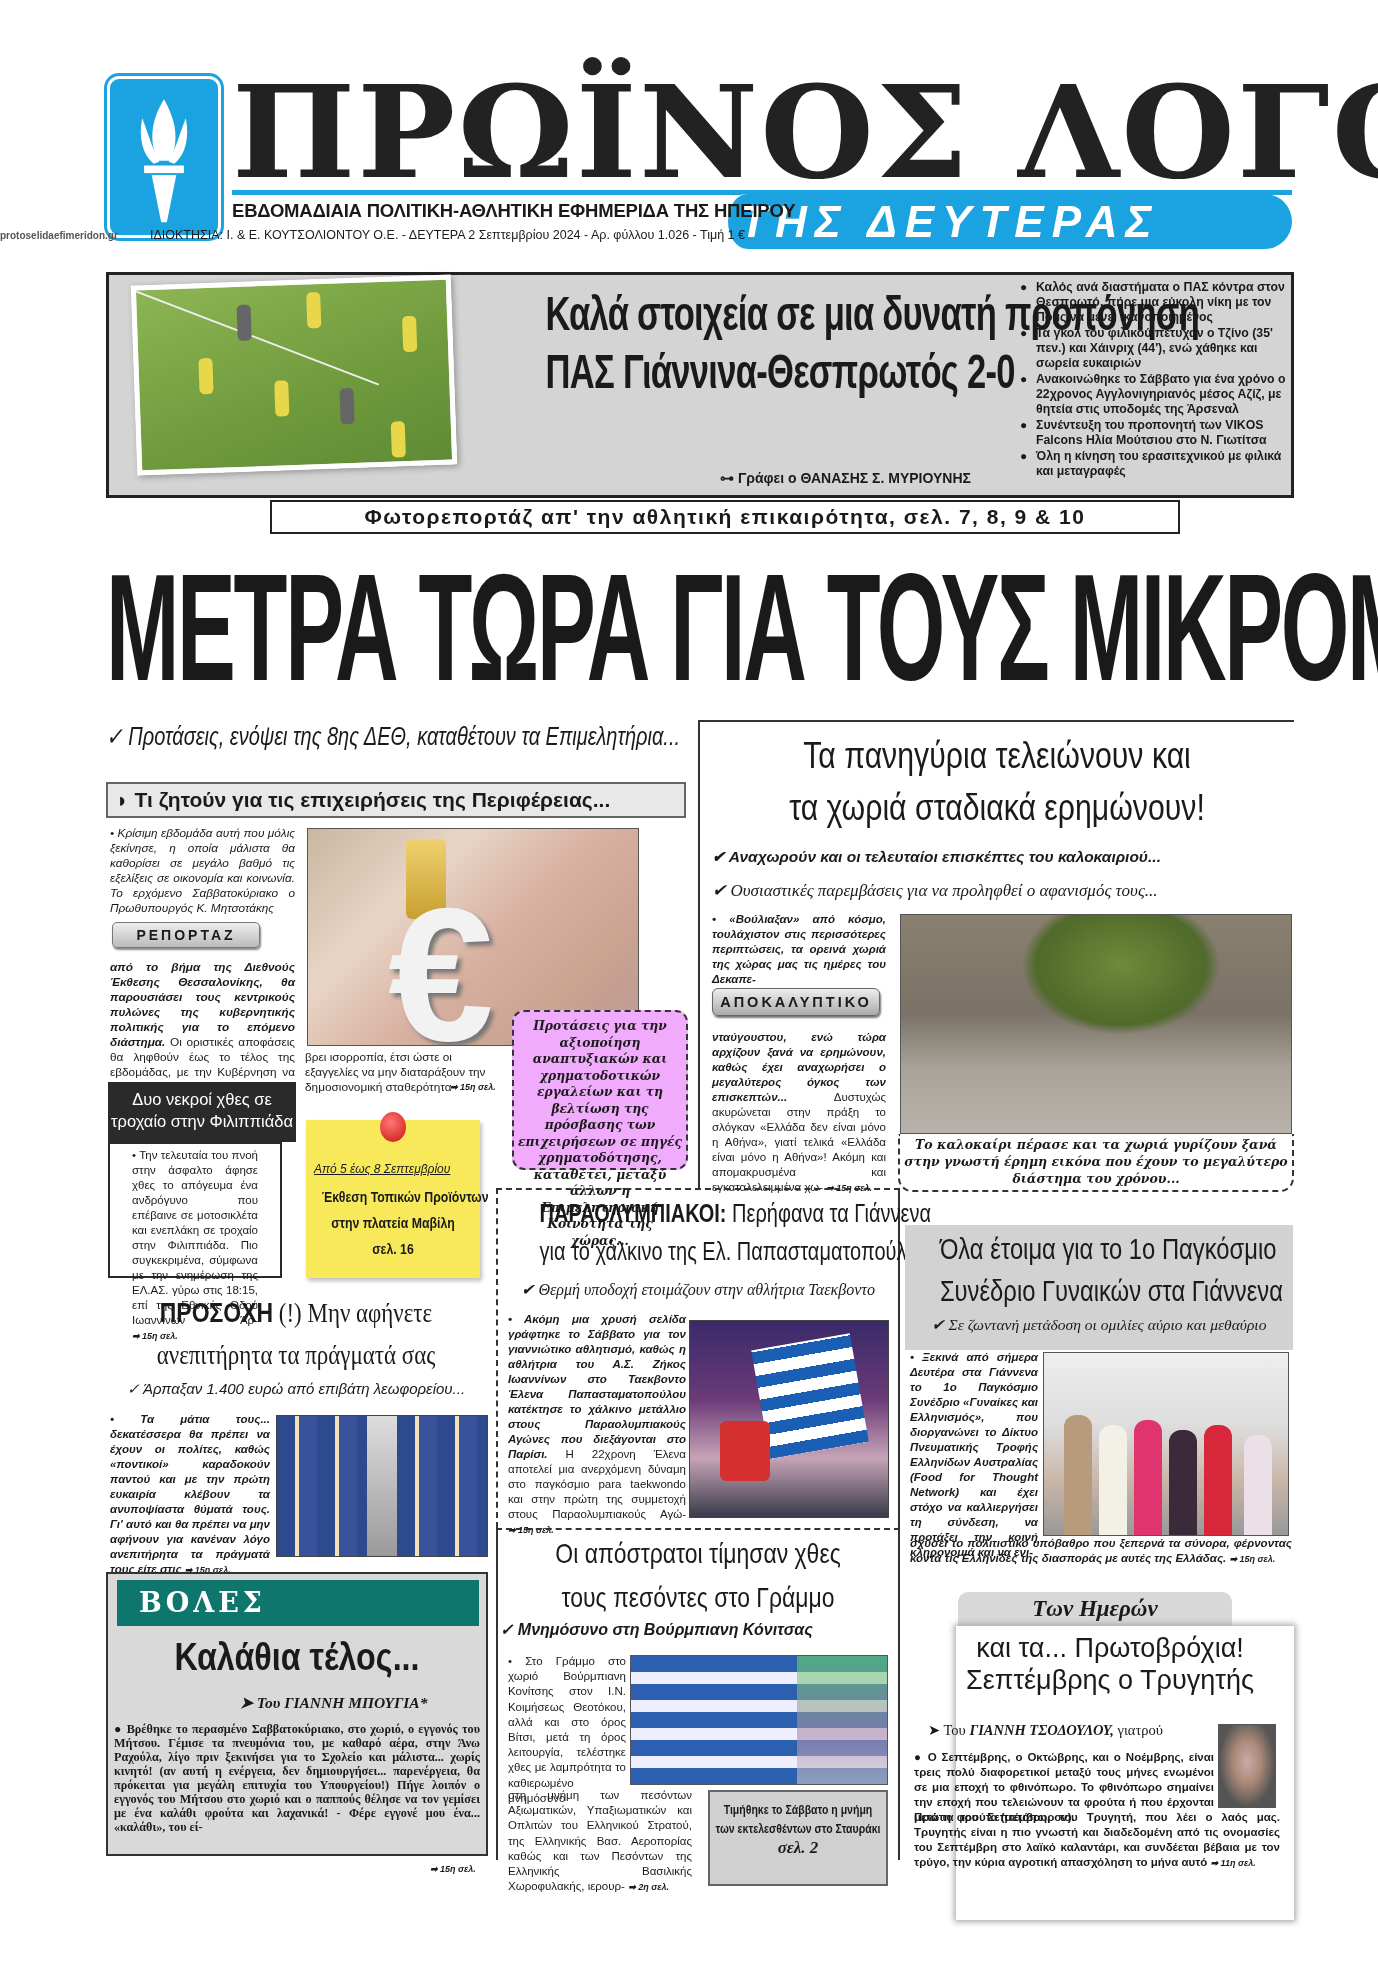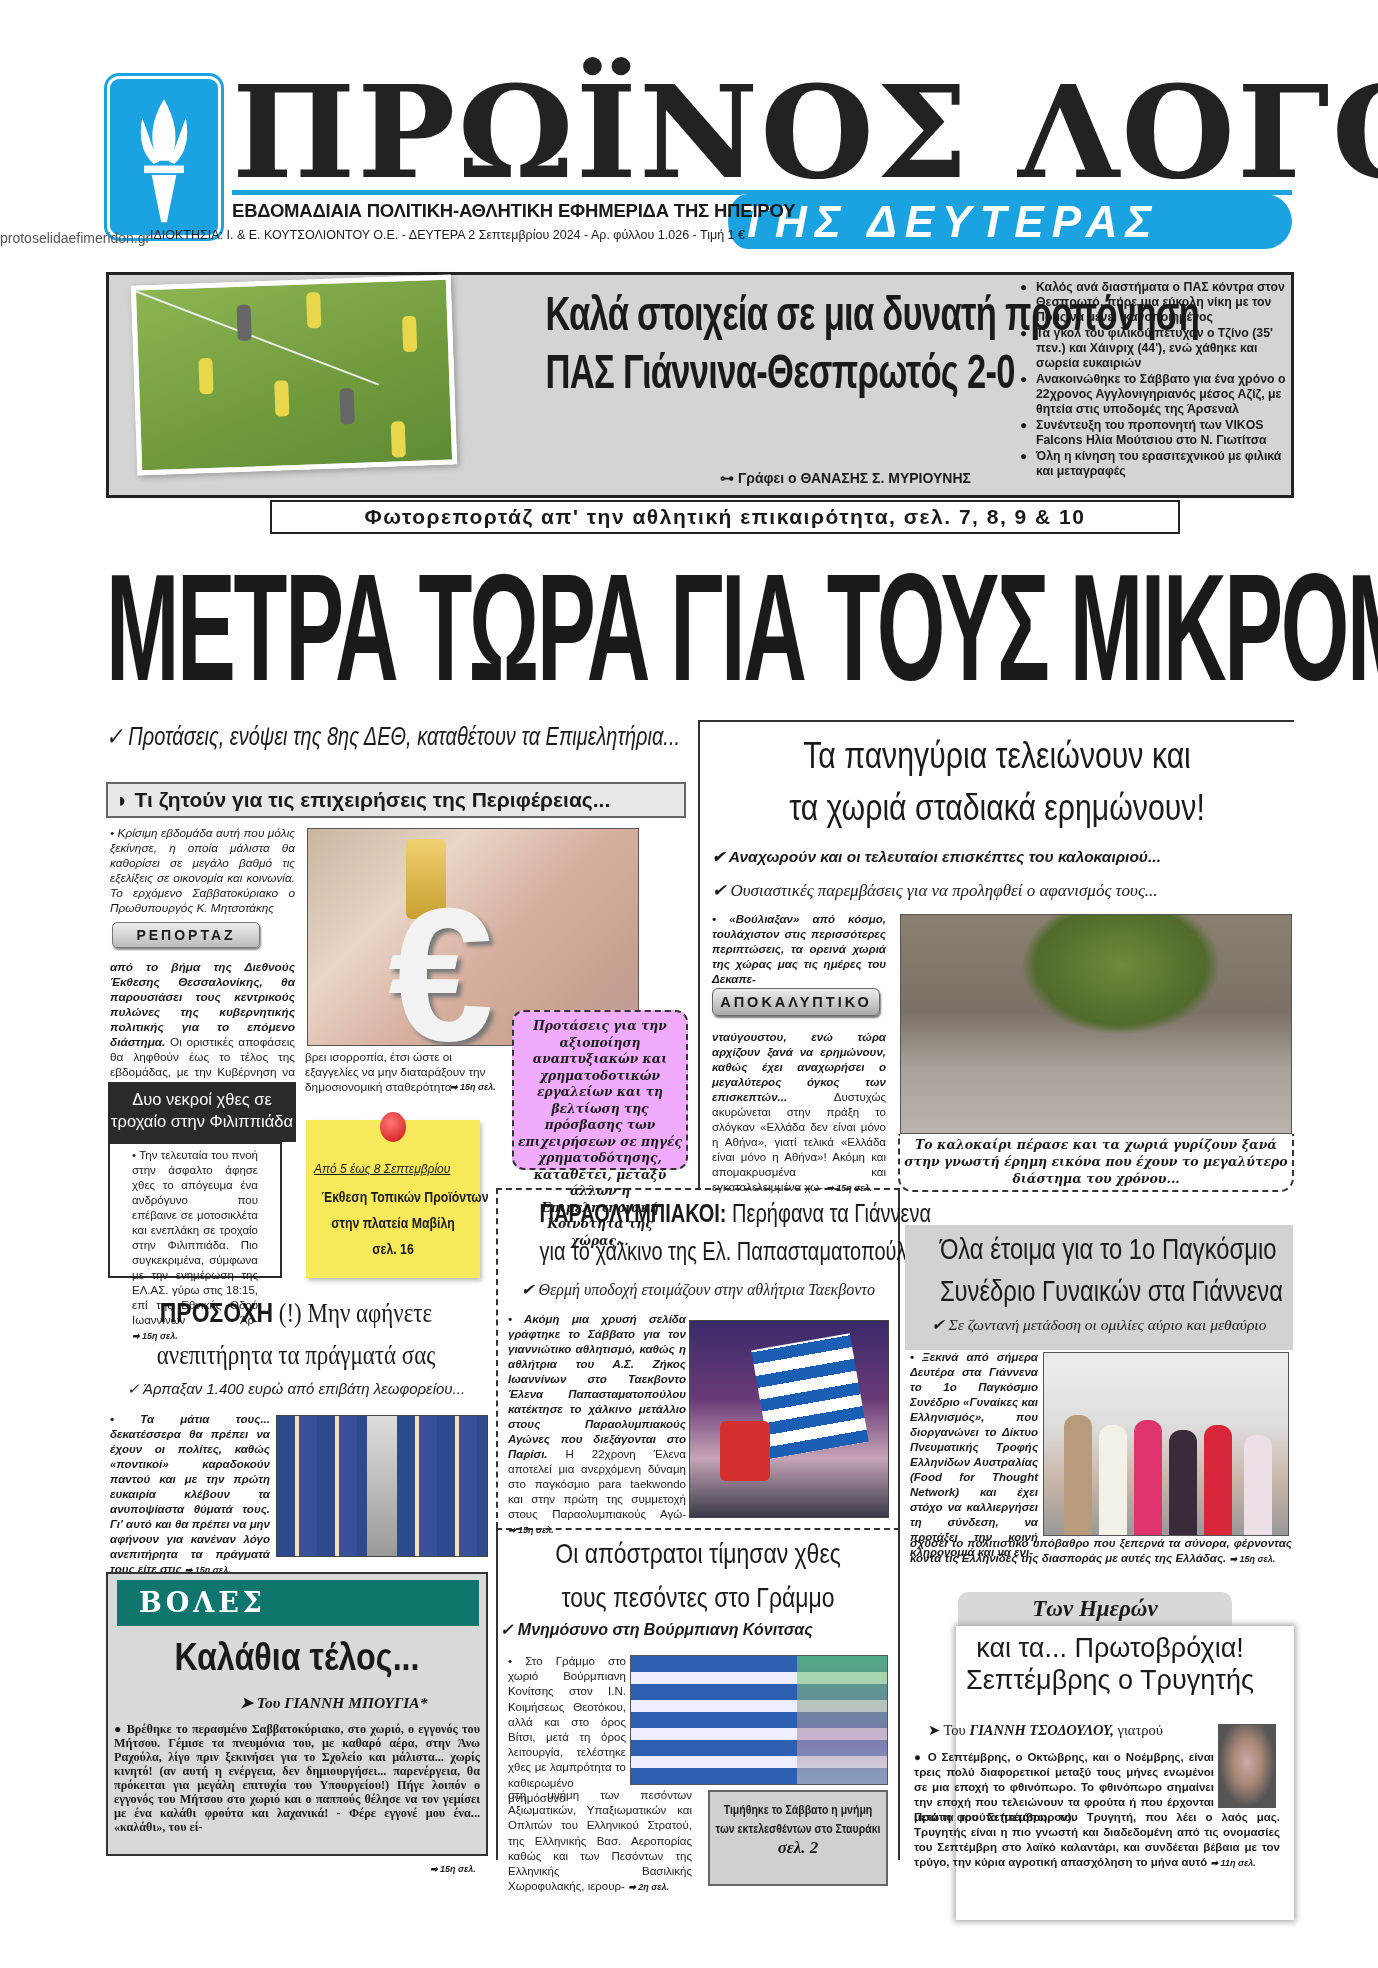--- a/index.html
+++ b/index.html
@@ -9,21 +9,21 @@
 
   
   #logo { left: 107px; top: 76px; width: 114px; height: 162px; background: #1aa3e0; border-radius: 12px; border: 3px solid #fff; box-shadow: 0 0 0 3px #1aa3e0; }
   #logo svg { width: 100%; height: 100%; }
   #title { left: 232px; top: 72px; width: 1060px; height: 120px; font-family: "DejaVu Serif", serif; font-weight: bold; font-size: 128px; letter-spacing: 2px; line-height: 120px; color: #222; transform: scaleX(1.02); transform-origin: left; white-space: nowrap; }
   #title-rule { left: 232px; top: 190px; width: 1060px; height: 5px; background: #1aa3e0; }
   #subtitle-bar { left: 720px; top: 194px; width: 572px; height: 55px; background: #1aa3e0; border-radius: 28px; border-left: 8px solid #fff; }
   #subtitle { left: 740px; top: 196px; width: 540px; height: 52px; color: #fff; font-style: italic; font-weight: bold; font-size: 44px; letter-spacing: 8px; line-height: 52px; white-space: nowrap; }
   #tagline { left: 232px; top: 200px; font-size: 18.5px; font-weight: bold; letter-spacing: -0.2px; white-space: nowrap; }
   #publisher { left: 150px; top: 228px; font-size: 12.5px; white-space: nowrap; }
-  #watermark { left: 0px; top: 230px; font-size: 14px; font-weight: normal; color: #555; }
+  #watermark { left: 0px; top: 230px; font-size: 10px; font-weight: bold; color: #555; }
 
   
   #sports-box { left: 106px; top: 272px; width: 1188px; height: 226px; background: #d4d4d4; border: 3px solid #222; }
   #sports-photo { left: 134px; top: 280px; width: 320px; height: 190px; background: linear-gradient(160deg,#8db553,#6f9a3c 60%,#5f8b35); border: 5px solid #fff; transform: rotate(-2deg); box-shadow: 2px 2px 6px rgba(0,0,0,.3); overflow: hidden; }
   #sports-photo .line { position: absolute; left: 0; top: 0; width: 260px; height: 2px; background: #eee; transform: rotate(23deg); transform-origin: left; }
   #sports-photo .pl { position: absolute; width: 14px; height: 36px; border-radius: 5px; }
   #sports-headline { left: 470px; top: 285px; width: 540px; text-align: center; font-weight: bold; font-size: 48px; line-height: 58px; transform: scaleX(0.72); transform-origin: center top; white-space: nowrap; letter-spacing: -1px; }
   #sports-byline { left: 720px; top: 470px; font-weight: bold; font-size: 14px; white-space: nowrap; }
   #sports-bullets { left: 1020px; top: 280px; width: 268px; font-size: 12.3px; font-weight: bold; line-height: 15px; }
   #sports-bullets li { list-style: none; padding-left: 16px; position: relative; margin-bottom: 1px; }

